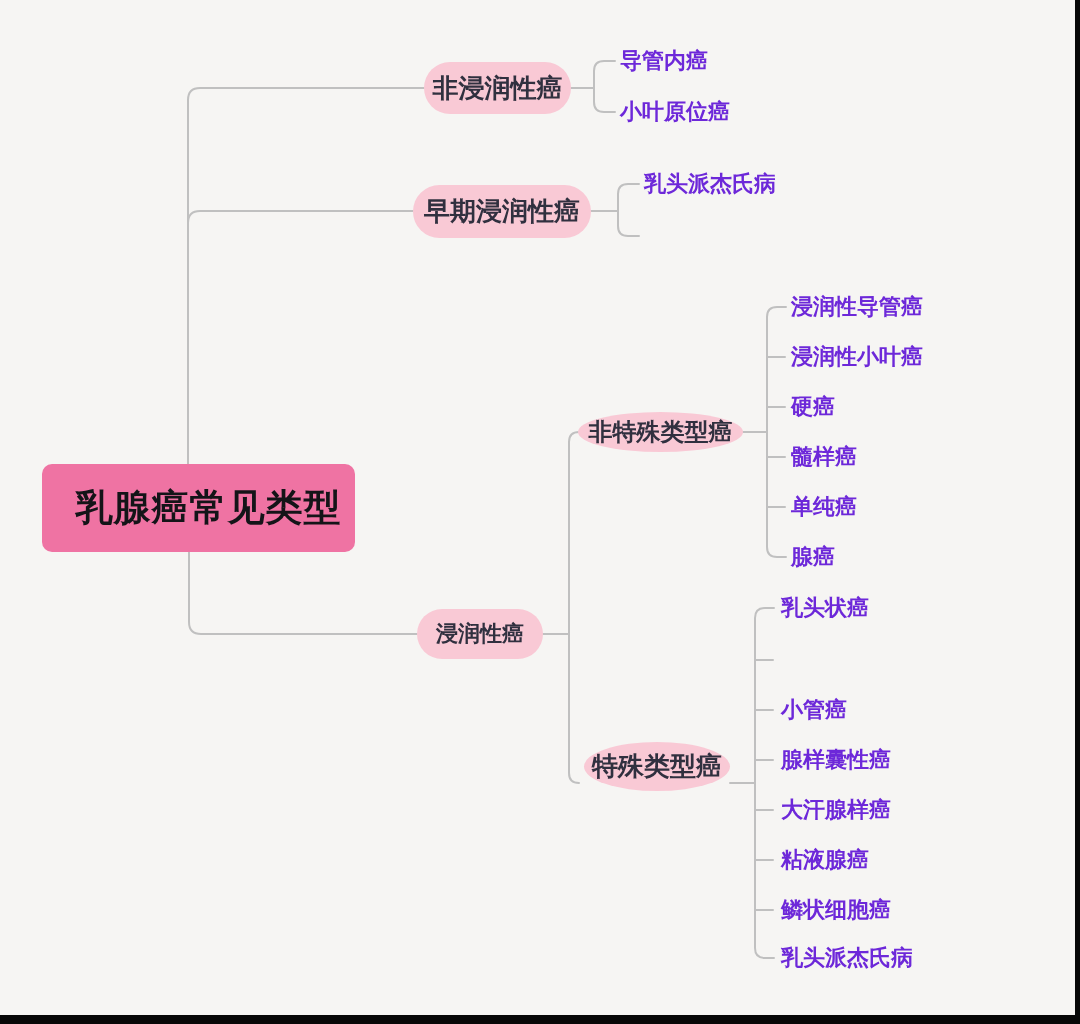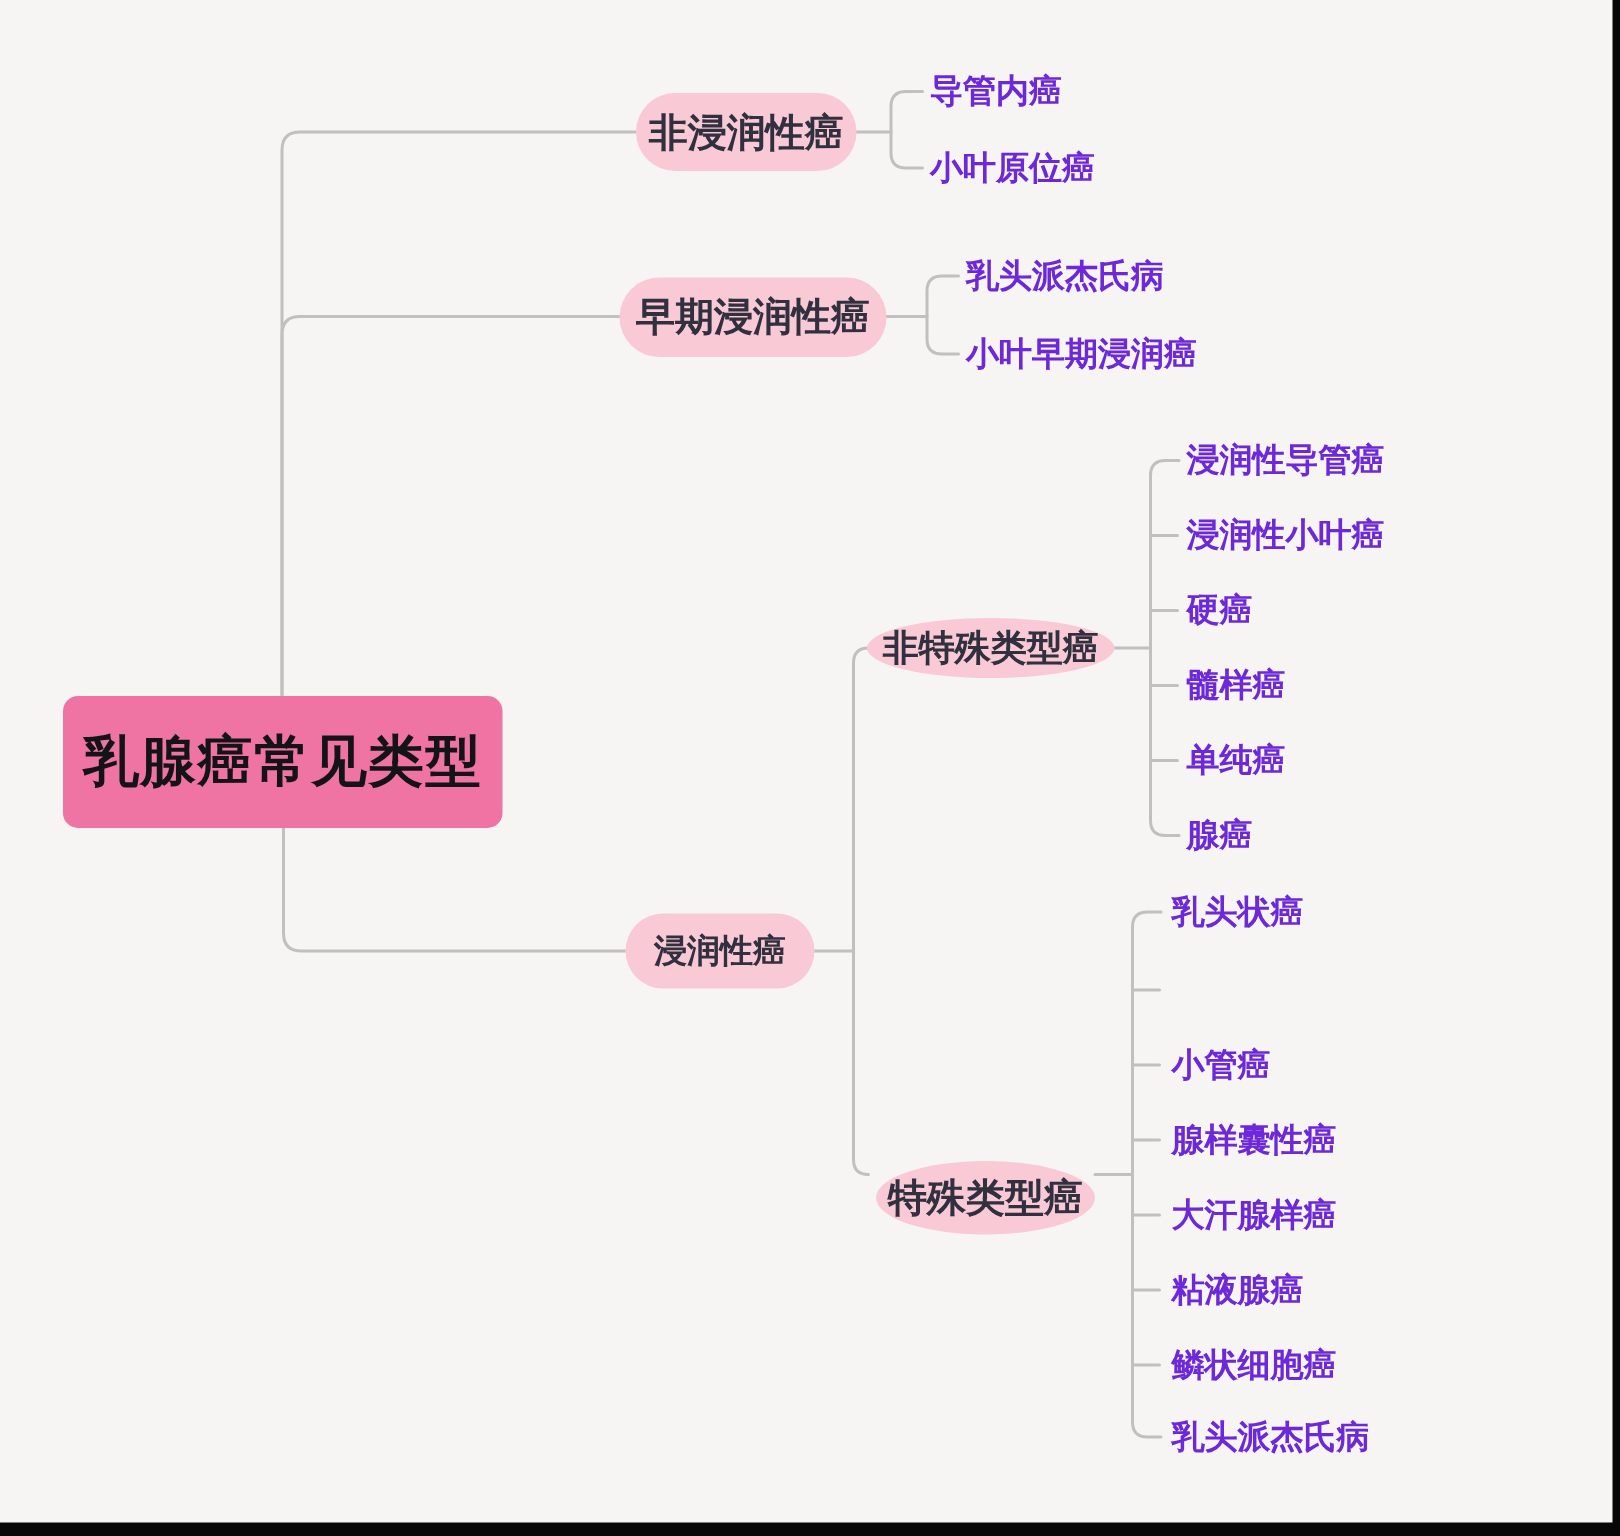--- a/index.html
+++ b/index.html
@@ -10,27 +10,27 @@
     font-family:"Liberation Sans","DejaVu Sans",sans-serif;
   }
   svg.connectors{position:absolute;left:0;top:0;}
   .node{
     position:absolute;display:flex;align-items:center;justify-content:center;
     font-weight:800;color:#30303f;background:#f9c9d5;white-space:nowrap;
   }
   .root-node{
     left:42px;top:464px;width:293px;height:88px;
     background:#ef73a3;border-radius:10px;
-    font-size:37px;color:#141418;letter-spacing:1px;
+    font-size:37px;color:#141418;letter-spacing:1px;padding-left:20px;
   }
   .b1{left:424px;top:62px;width:147px;height:52px;border-radius:27px;font-size:26px;text-align:right;}
   .b2{left:413px;top:185px;width:178px;height:53px;border-radius:27px;font-size:26px;}
   .b3{left:417px;top:609px;width:126px;height:50px;border-radius:26px;font-size:22px;}
   .e1{left:578px;top:412px;width:165px;height:40px;border-radius:50%;font-size:24px;}
-  .e2{left:584px;top:774px;width:146px;height:49px;border-radius:50%;font-size:26px;text-align:right;}
+  .e2{left:584px;top:742px;width:146px;height:49px;border-radius:50%;font-size:26px;text-align:right;}
   .leaf{
     position:absolute;transform:translateY(-50%);white-space:nowrap;
     font-size:22px;font-weight:700;color:#6d28d9;
   }
   .bar-bottom{position:absolute;left:0;right:0;bottom:0;height:9px;background:#070707;}
   .bar-right{position:absolute;top:0;right:0;bottom:0;width:5px;background:#070707;}
 </style>
 </head>
 <body>
 
@@ -76,21 +76,20 @@
   <div class="node b2">早期浸润性癌</div>
   <div class="node b3">浸润性癌</div>
 
   <div class="node e1">非特殊类型癌</div>
   <div class="node e2">特殊类型癌</div>
 
   <div class="leaf" style="left:620px;top:61px">导管内癌</div>
   <div class="leaf" style="left:620px;top:112px">小叶原位癌</div>
 
   <div class="leaf" style="left:644px;top:184px">乳头派杰氏病</div>
-  <div class="leaf" style="left:644px;top:236px">小叶早期浸润癌</div>
 
   <div class="leaf" style="left:791px;top:307px">浸润性导管癌</div>
   <div class="leaf" style="left:791px;top:357px">浸润性小叶癌</div>
   <div class="leaf" style="left:791px;top:407px">硬癌</div>
   <div class="leaf" style="left:791px;top:457px">髓样癌</div>
   <div class="leaf" style="left:791px;top:507px">单纯癌</div>
   <div class="leaf" style="left:791px;top:557px">腺癌</div>
 
   <div class="leaf" style="left:781px;top:608px">乳头状癌</div>
   <div class="leaf" style="left:781px;top:710px">小管癌</div>

